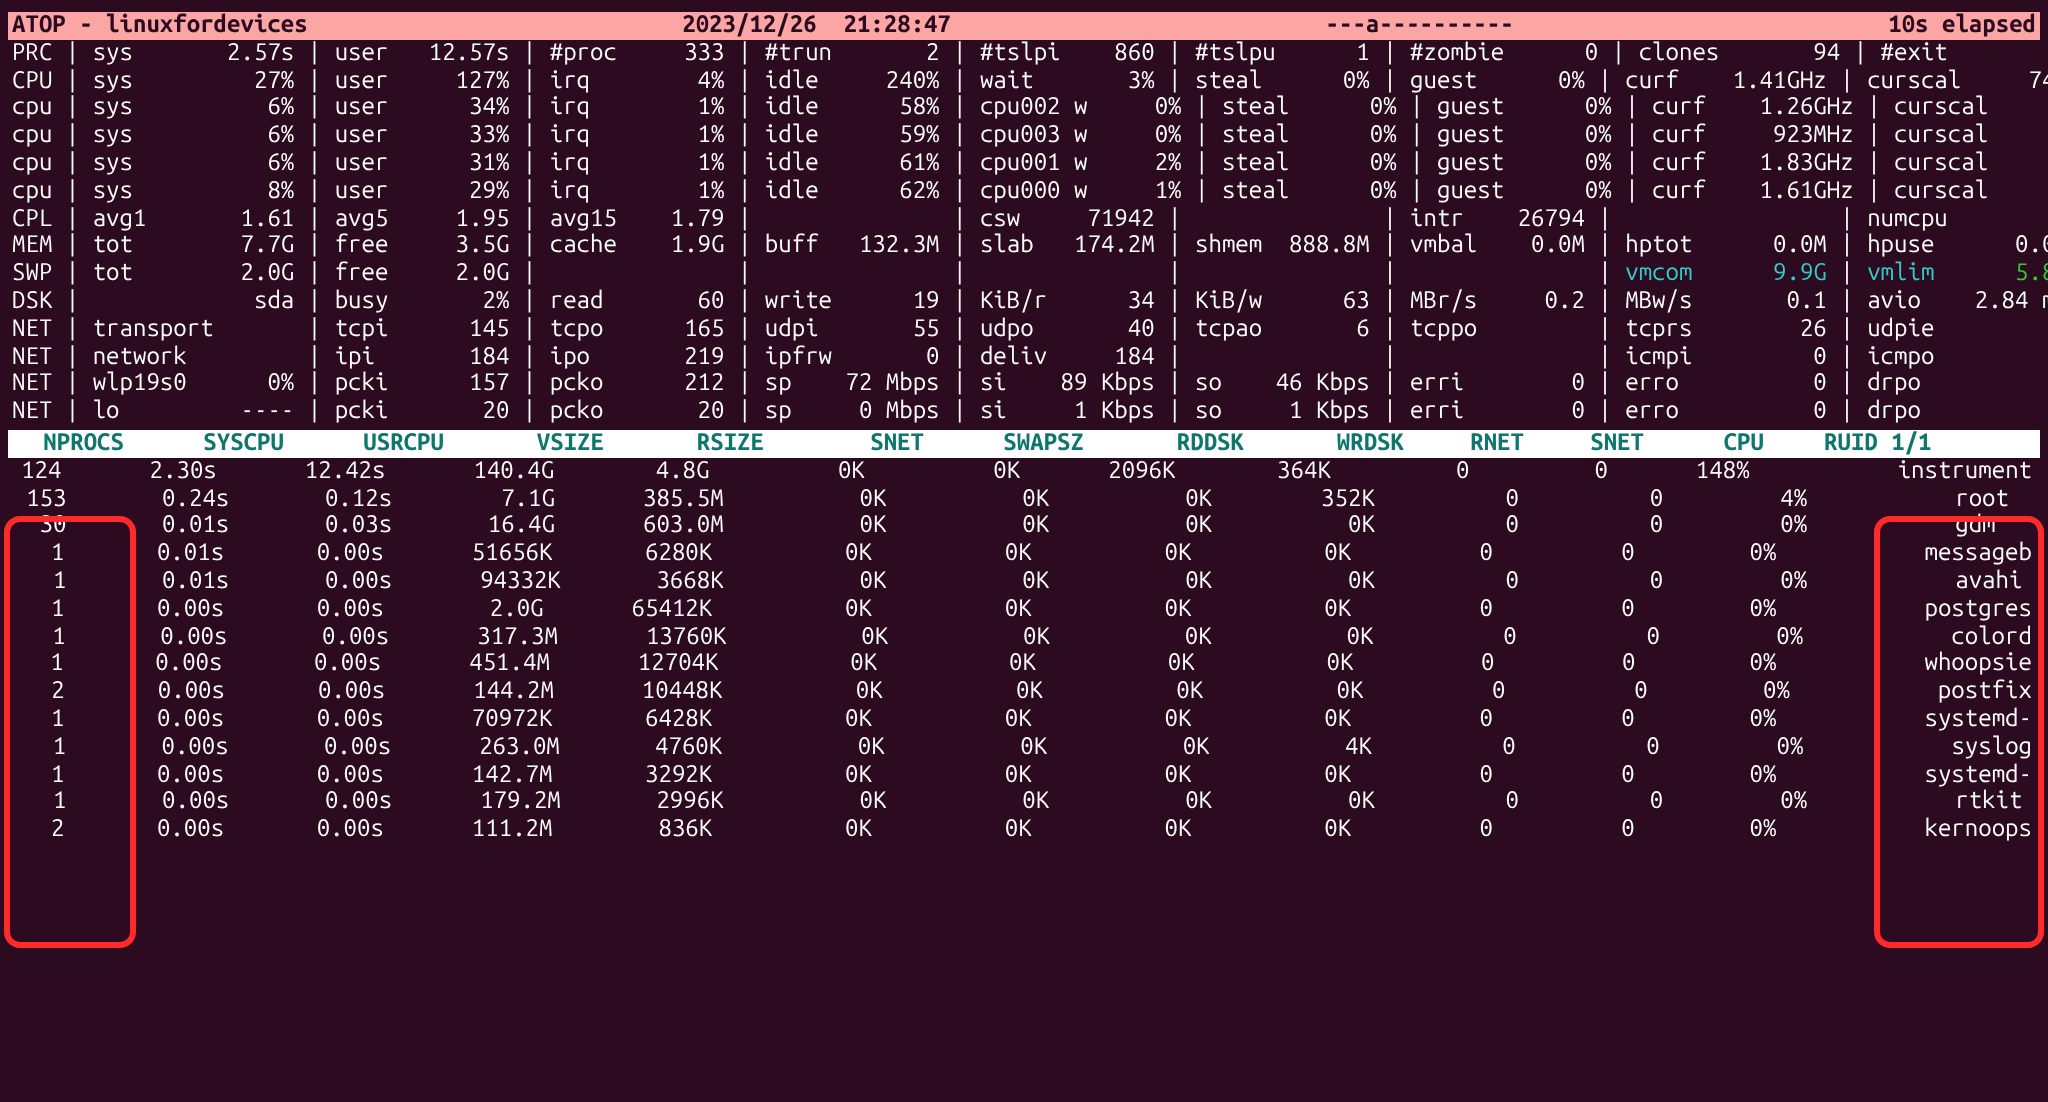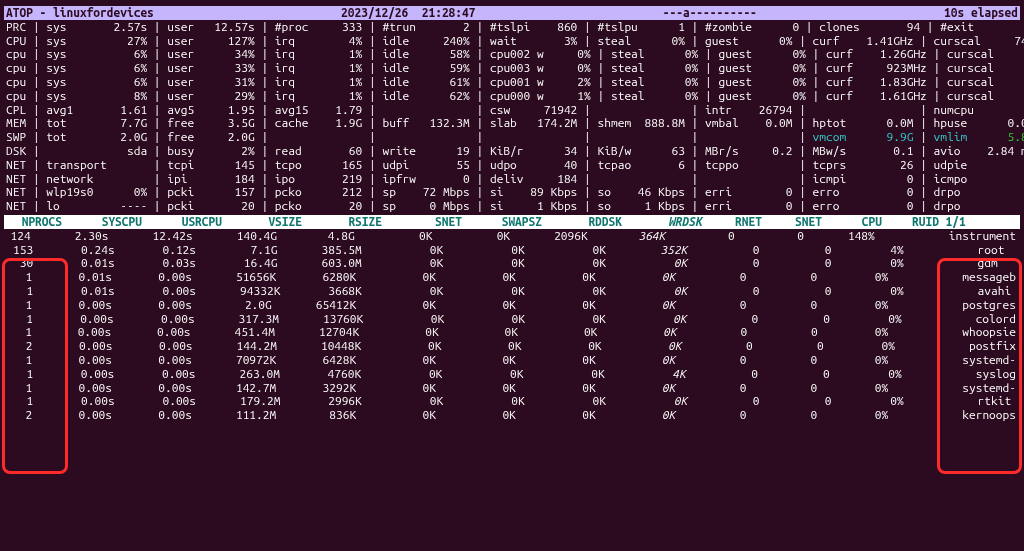--- a/index.html
+++ b/index.html
@@ -8,21 +8,21 @@
     color: #fff;
     font-family: 'Ubuntu Mono', 'Consolas', monospace;
     font-size: 12px;
     line-height: 1.15;
     width: 1024px;
     height: 551px;
     overflow: hidden;
     padding: 6px 4px;
   }
   .header-bar {
-    background: #c4b5fd;
+    background: #fca5a5;
     color: #2c0a1f;
     display: flex;
     padding: 0 2px;
     font-weight: bold;
   }
   .header-bar .seg { white-space: pre; }
   .header-bar .gap { flex: 1; }
   .sys-grid {
     white-space: pre;
     padding: 0 2px;
@@ -46,21 +46,21 @@
   .proc-row { display: flex; gap: 44px; }
   .proc-row span { text-align: right; }
   .col-nprocs { width: 54px; }
   .col-syscpu { width: 80px; }
   .col-usrcpu { width: 80px; }
   .col-vsize  { width: 80px; }
   .col-rsize  { width: 80px; }
   .col-psize  { width: 80px; }
   .col-swapsz { width: 80px; }
   .col-rddsk  { width: 80px; }
-  .col-wrdsk  { width: 80px; font-style: italic; }
+  .col-wrdsk  { width: 80px; }
   .col-rnet   { width: 60px; }
   .col-snet   { width: 60px; }
   .col-cpu    { width: 60px; }
   .col-ruid   { width: 90px; text-align: left !important; padding-left: 8px; margin-left: 22px; }
   .hilite-box {
     position: absolute;
     border: 3px solid #ff2a2a;
     border-radius: 8px;
     pointer-events: none;
   }

